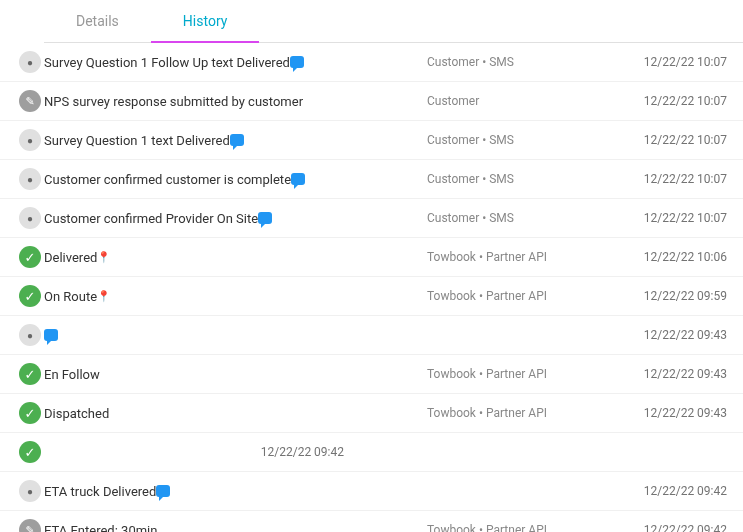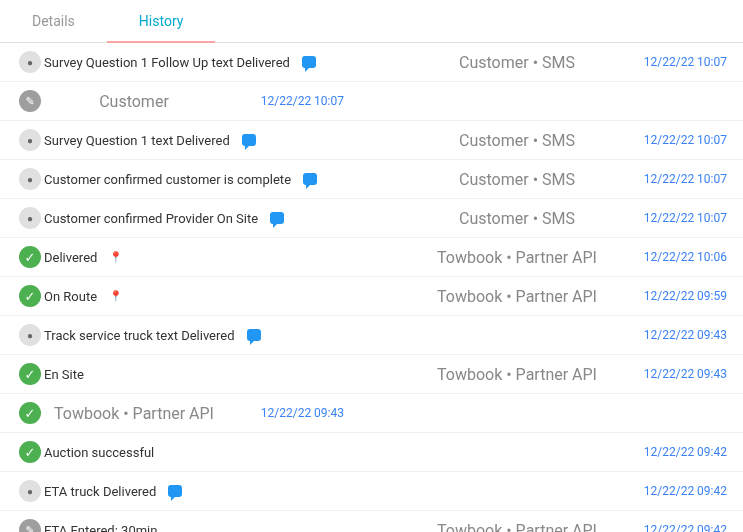--- a/index.html
+++ b/index.html
@@ -6,33 +6,34 @@
     body {
       font-family: -apple-system, BlinkMacSystemFont, 'Segoe UI', Roboto, sans-serif;
       background: #fff;
       color: #333;
       font-size: 13px;
     }
     .tabs {
       display: flex;
       border-bottom: 1px solid #e0e0e0;
       background: #fff;
+      margin-left: 44px;
     }
     .tab {
       padding: 12px 32px;
       cursor: pointer;
       font-size: 14px;
       color: #999;
       border-bottom: 2px solid transparent;
       position: relative;
       top: 1px;
     }
     .tab.active {
       color: #00aacc;
-      border-bottom: 2px solid #fca5a5;
+      border-bottom: 2px solid #d946ef;
     }
     .history-list {
       padding: 0;
       overflow-y: auto;
       max-height: 490px;
     }
     .history-row {
       display: flex;
       align-items: center;
       padding: 8px 16px;
@@ -69,21 +70,21 @@
     .icon-circle.dark-gray {
       background: #9e9e9e;
       color: white;
     }
     .event-name {
       flex: 1;
       font-size: 13px;
       color: #333;
       display: flex;
       align-items: center;
-      gap: 12px;
+      gap: 0;
     }
     .chat-bubble {
       display: inline-block;
       width: 14px;
       height: 12px;
       background: #2196f3;
       border-radius: 3px;
       position: relative;
       flex-shrink: 0;
     }
@@ -94,28 +95,28 @@
       left: 3px;
       border-left: 4px solid #2196f3;
       border-bottom: 4px solid transparent;
     }
     .pin-icon {
       color: #999;
       font-size: 12px;
     }
     .source-col {
       width: 180px;
-      font-size: 16px;
+      font-size: 12px;
       color: #888;
-      text-align: center;
+      text-align: left;
     }
     .time-col {
       width: 120px;
       font-size: 12px;
-      color: #3b82f6;
+      color: #737373;
       text-align: right;
     }
     .checkmark {
       font-size: 13px;
     }
     .pencil-icon {
       font-size: 11px;
     }
   </style>
 </head>
@@ -141,20 +142,23 @@
       </div>
       <div class="source-col">Customer • SMS</div>
       <div class="time-col">12/22/22 10:07</div>
     </div>
     <div class="history-row">
       <div class="icon-col">
         <div class="icon-circle dark-gray">
           <span class="pencil-icon">✎</span>
         </div>
       </div>
+      <div class="event-name">
+        <span>NPS survey response submitted by customer</span>
+      </div>
       <div class="source-col">Customer</div>
       <div class="time-col">12/22/22 10:07</div>
     </div>
     <div class="history-row">
       <div class="icon-col">
         <div class="icon-circle gray">
           <span style="font-size:10px;color:#666;">●</span>
         </div>
       </div>
       <div class="event-name">
@@ -216,55 +220,54 @@
       <div class="source-col">Towbook • Partner API</div>
       <div class="time-col">12/22/22 09:59</div>
     </div>
     <div class="history-row">
       <div class="icon-col">
         <div class="icon-circle gray">
           <span style="font-size:10px;color:#666;">●</span>
         </div>
       </div>
       <div class="event-name">
-        <span>Track service truck text Delivered</span>
         <span class="chat-bubble"></span>
       </div>
       <div class="source-col"></div>
       <div class="time-col">12/22/22 09:43</div>
     </div>
     <div class="history-row">
       <div class="icon-col">
         <div class="icon-circle green">
           <span class="checkmark">✓</span>
         </div>
       </div>
       <div class="event-name">
-        <span>En Site</span>
+        <span>En Follow</span>
       </div>
       <div class="source-col">Towbook • Partner API</div>
       <div class="time-col">12/22/22 09:43</div>
     </div>
     <div class="history-row">
       <div class="icon-col">
         <div class="icon-circle green">
           <span class="checkmark">✓</span>
         </div>
       </div>
+      <div class="event-name">
+        <span>Dispatched</span>
+      </div>
       <div class="source-col">Towbook • Partner API</div>
       <div class="time-col">12/22/22 09:43</div>
     </div>
     <div class="history-row">
       <div class="icon-col">
         <div class="icon-circle green">
           <span class="checkmark">✓</span>
         </div>
-      </div>
-      <div class="event-name">
-        <span>Auction successful</span>
       </div>
       <div class="source-col"></div>
       <div class="time-col">12/22/22 09:42</div>
     </div>
     <div class="history-row">
       <div class="icon-col">
         <div class="icon-circle gray">
           <span style="font-size:10px;color:#666;">●</span>
         </div>
       </div>

